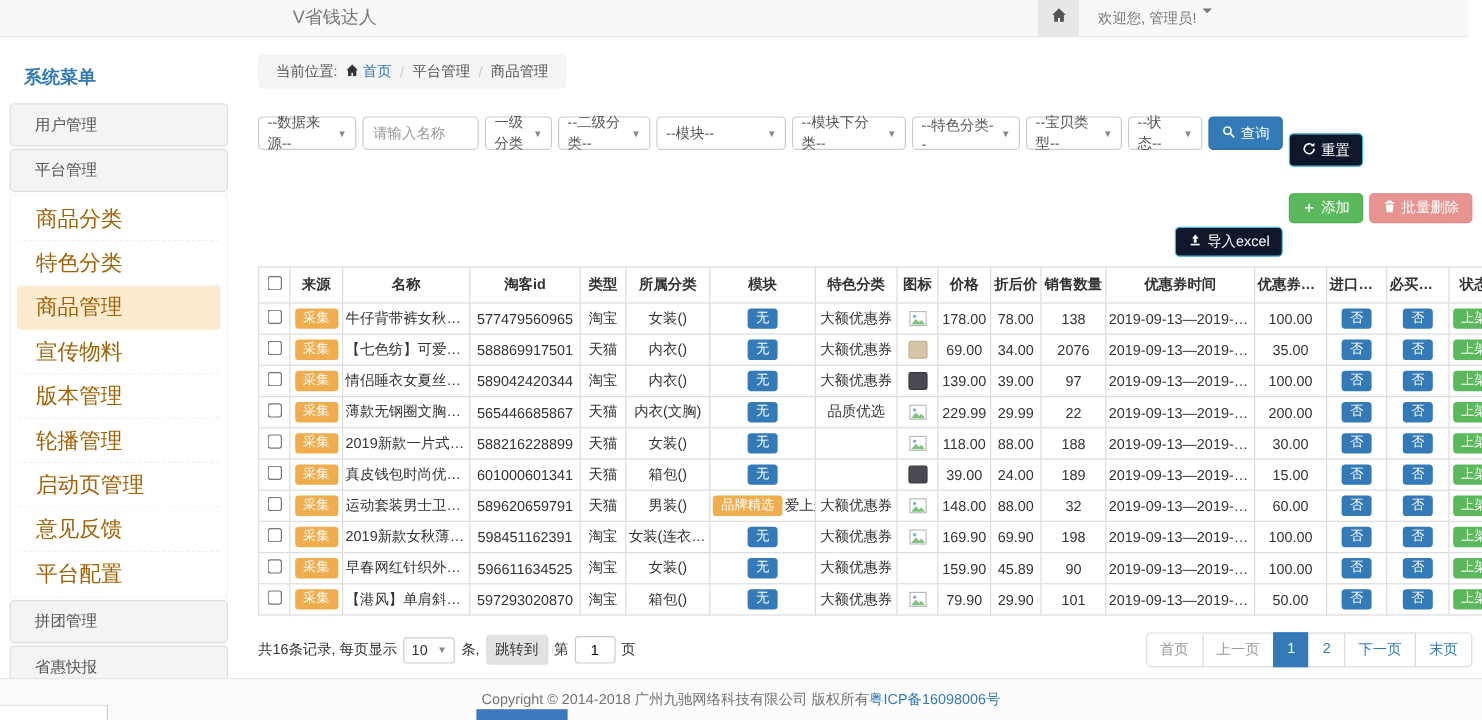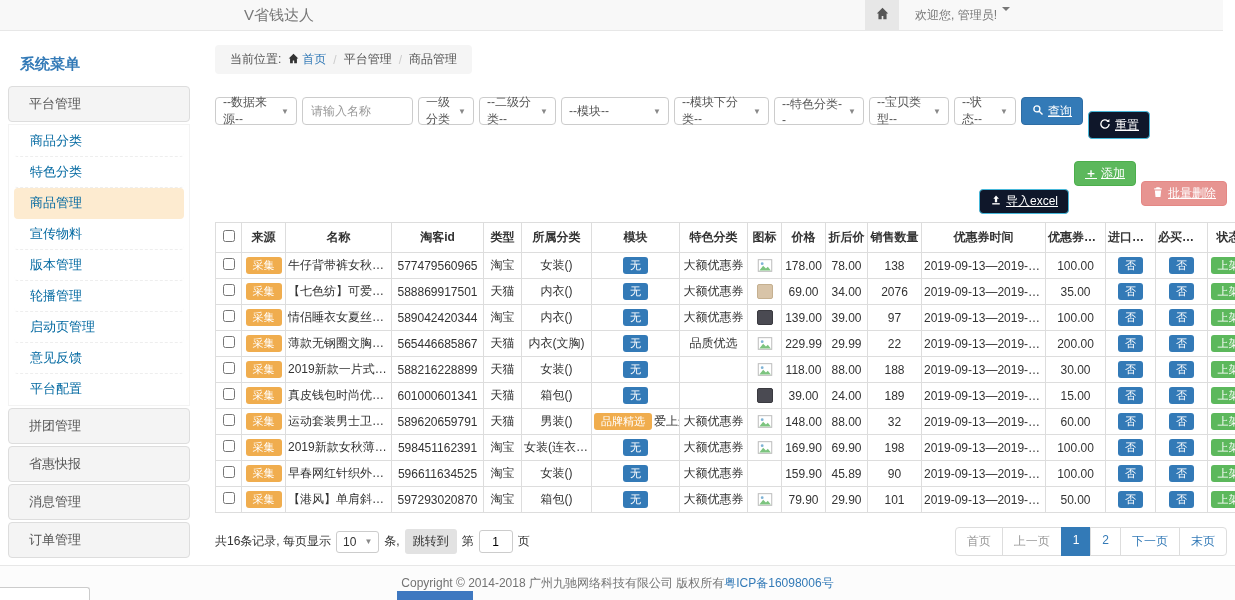--- a/index.html
+++ b/index.html
@@ -16,46 +16,46 @@
   .home-btn { width:34px; height:30px; background:#e7e7e7; display:flex; align-items:center; justify-content:center; cursor:pointer; }
   .home-btn svg { width:13px; height:13px; fill:#555; }
   .welcome { margin-left:16px; color:#777; font-size:12px; display:flex; align-items:flex-start; gap:5px; cursor:pointer; }
   .caret-tri { width:0; height:0; border-left:4px solid transparent; border-right:4px solid transparent; border-top:4px solid #777; }
   
   .sidebar { position:absolute; left:8px; top:45px; width:182px; }
   .side-heading { color:#337ab7; font-weight:bold; font-size:15px; padding:10px 12px 12px; }
   .side-section { background:#f4f4f4; border:1px solid #ddd; border-radius:4px;
     padding:8px 0 8px 20px; font-size:13px; color:#555; margin-bottom:2px; cursor:pointer; }
   .side-sub { background:#fff; border:1px solid #f3f3f3; padding:1px 5px; margin-bottom:2px; }
-  .side-link { color:#0369a1; font-size:13px; padding:6px 0 6px 16px;
+  .side-link { color:#a16207; font-size:18px; padding:6px 0 6px 16px;
     border-bottom:1px dashed #eee; cursor:pointer; border-radius:4px; }
   .side-link:last-child { border-bottom:none; }
   .side-link.active { background:#fdebd0; border-bottom-color:transparent; }
   
   .main { position:absolute; left:215px; top:45px; width:1012px; }
   .breadcrumb { display:inline-flex; align-items:center; gap:7px; background:#f5f5f5;
     border-radius:4px; padding:6px 15px; font-size:12px; color:#555; }
   .breadcrumb .bc-home { color:#337ab7; cursor:pointer; display:inline-flex; align-items:center; gap:3px;}
   .breadcrumb .sep { color:#ccc; }
   .breadcrumb svg { width:11px; height:11px; fill:#333; }
   .filters { margin-top:9px; display:flex; align-items:center; gap:5px; }
   .f-select { border:1px solid #ccc; border-radius:4px; height:28px; padding:0 7px;
     display:flex; align-items:center; justify-content:space-between; gap:6px;
     font-size:12px; color:#555; background:#fff; cursor:pointer; flex:none; }
   .f-select .cv { color:#888; font-size:8px; }
-  .f-input { border:1px solid #ccc; border-radius:4px; height:28px; width:111px; padding:0 8px; font-size:12px; color:#555; }
+  .f-input { border:1px solid #ccc; border-radius:4px; height:28px; width:97px; padding:0 8px; font-size:12px; color:#555; }
   .f-input::placeholder { color:#999; }
   .btn { border-radius:4px; height:28px; padding:0 10px; font-size:12px; color:#fff;
-    display:inline-flex; align-items:center; gap:4px; cursor:pointer; border:1px solid transparent; flex:none;text-decoration:underline;}
+    display:inline-flex; align-items:center; gap:4px; cursor:pointer; border:1px solid transparent; flex:none;}
   .btn svg { width:12px; height:12px; fill:#fff; stroke:#fff; }
   .btn-primary { background:#337ab7; border-color:#2e6da4; }
   .btn-info { background:#0f172a; border-color:#46b8da;margin-top:28px; }
   .btn-success { background:#5cb85c; border-color:#4cae4c; }
   .btn-danger { background:#d9534f; border-color:#d43f3a; }
-  .btn.muted { opacity:.62;margin-top:20px; }
+  .btn.muted { opacity:.62; }
   .toolbar { margin-top:22px; display:flex; justify-content:flex-end; gap:5px; }
   .toolbar .btn { height:25px; font-size:12px; }
   
   table.grid { margin-top:8px; width:100%; border-collapse:collapse; table-layout:fixed; font-size:12px; }
   .grid th, .grid td { border:1px solid #ddd; text-align:center; overflow:hidden;
     white-space:nowrap; text-overflow:ellipsis; }
   .grid th { padding:6px 2px; font-weight:bold; color:#333; height:24px; }
   .grid td { padding:0 2px; height:26px; color:#333; }
   .badge { display:inline-block; padding:2px 7px; border-radius:3px; color:#fff; font-size:11px; line-height:13px; }
   .b-orange { background:#f0ad4e; }
@@ -104,20 +104,21 @@
     <div class="welcome">
       <span>欢迎您, 管理员!</span>
       <span class="caret-tri"></span>
     </div>
   </div>
 </div>
 
 <div class="sidebar">
   <div class="side-heading">系统菜单</div>
   <div id="side-menu">
+      <div class="side-section">用户管理</div>
       <div class="side-section">平台管理</div>
       <div class="side-sub">
         <div class="side-link">商品分类</div>
         <div class="side-link">特色分类</div>
         <div class="side-link active">商品管理</div>
         <div class="side-link">宣传物料</div>
         <div class="side-link">版本管理</div>
         <div class="side-link">轮播管理</div>
         <div class="side-link">启动页管理</div>
         <div class="side-link">意见反馈</div>

